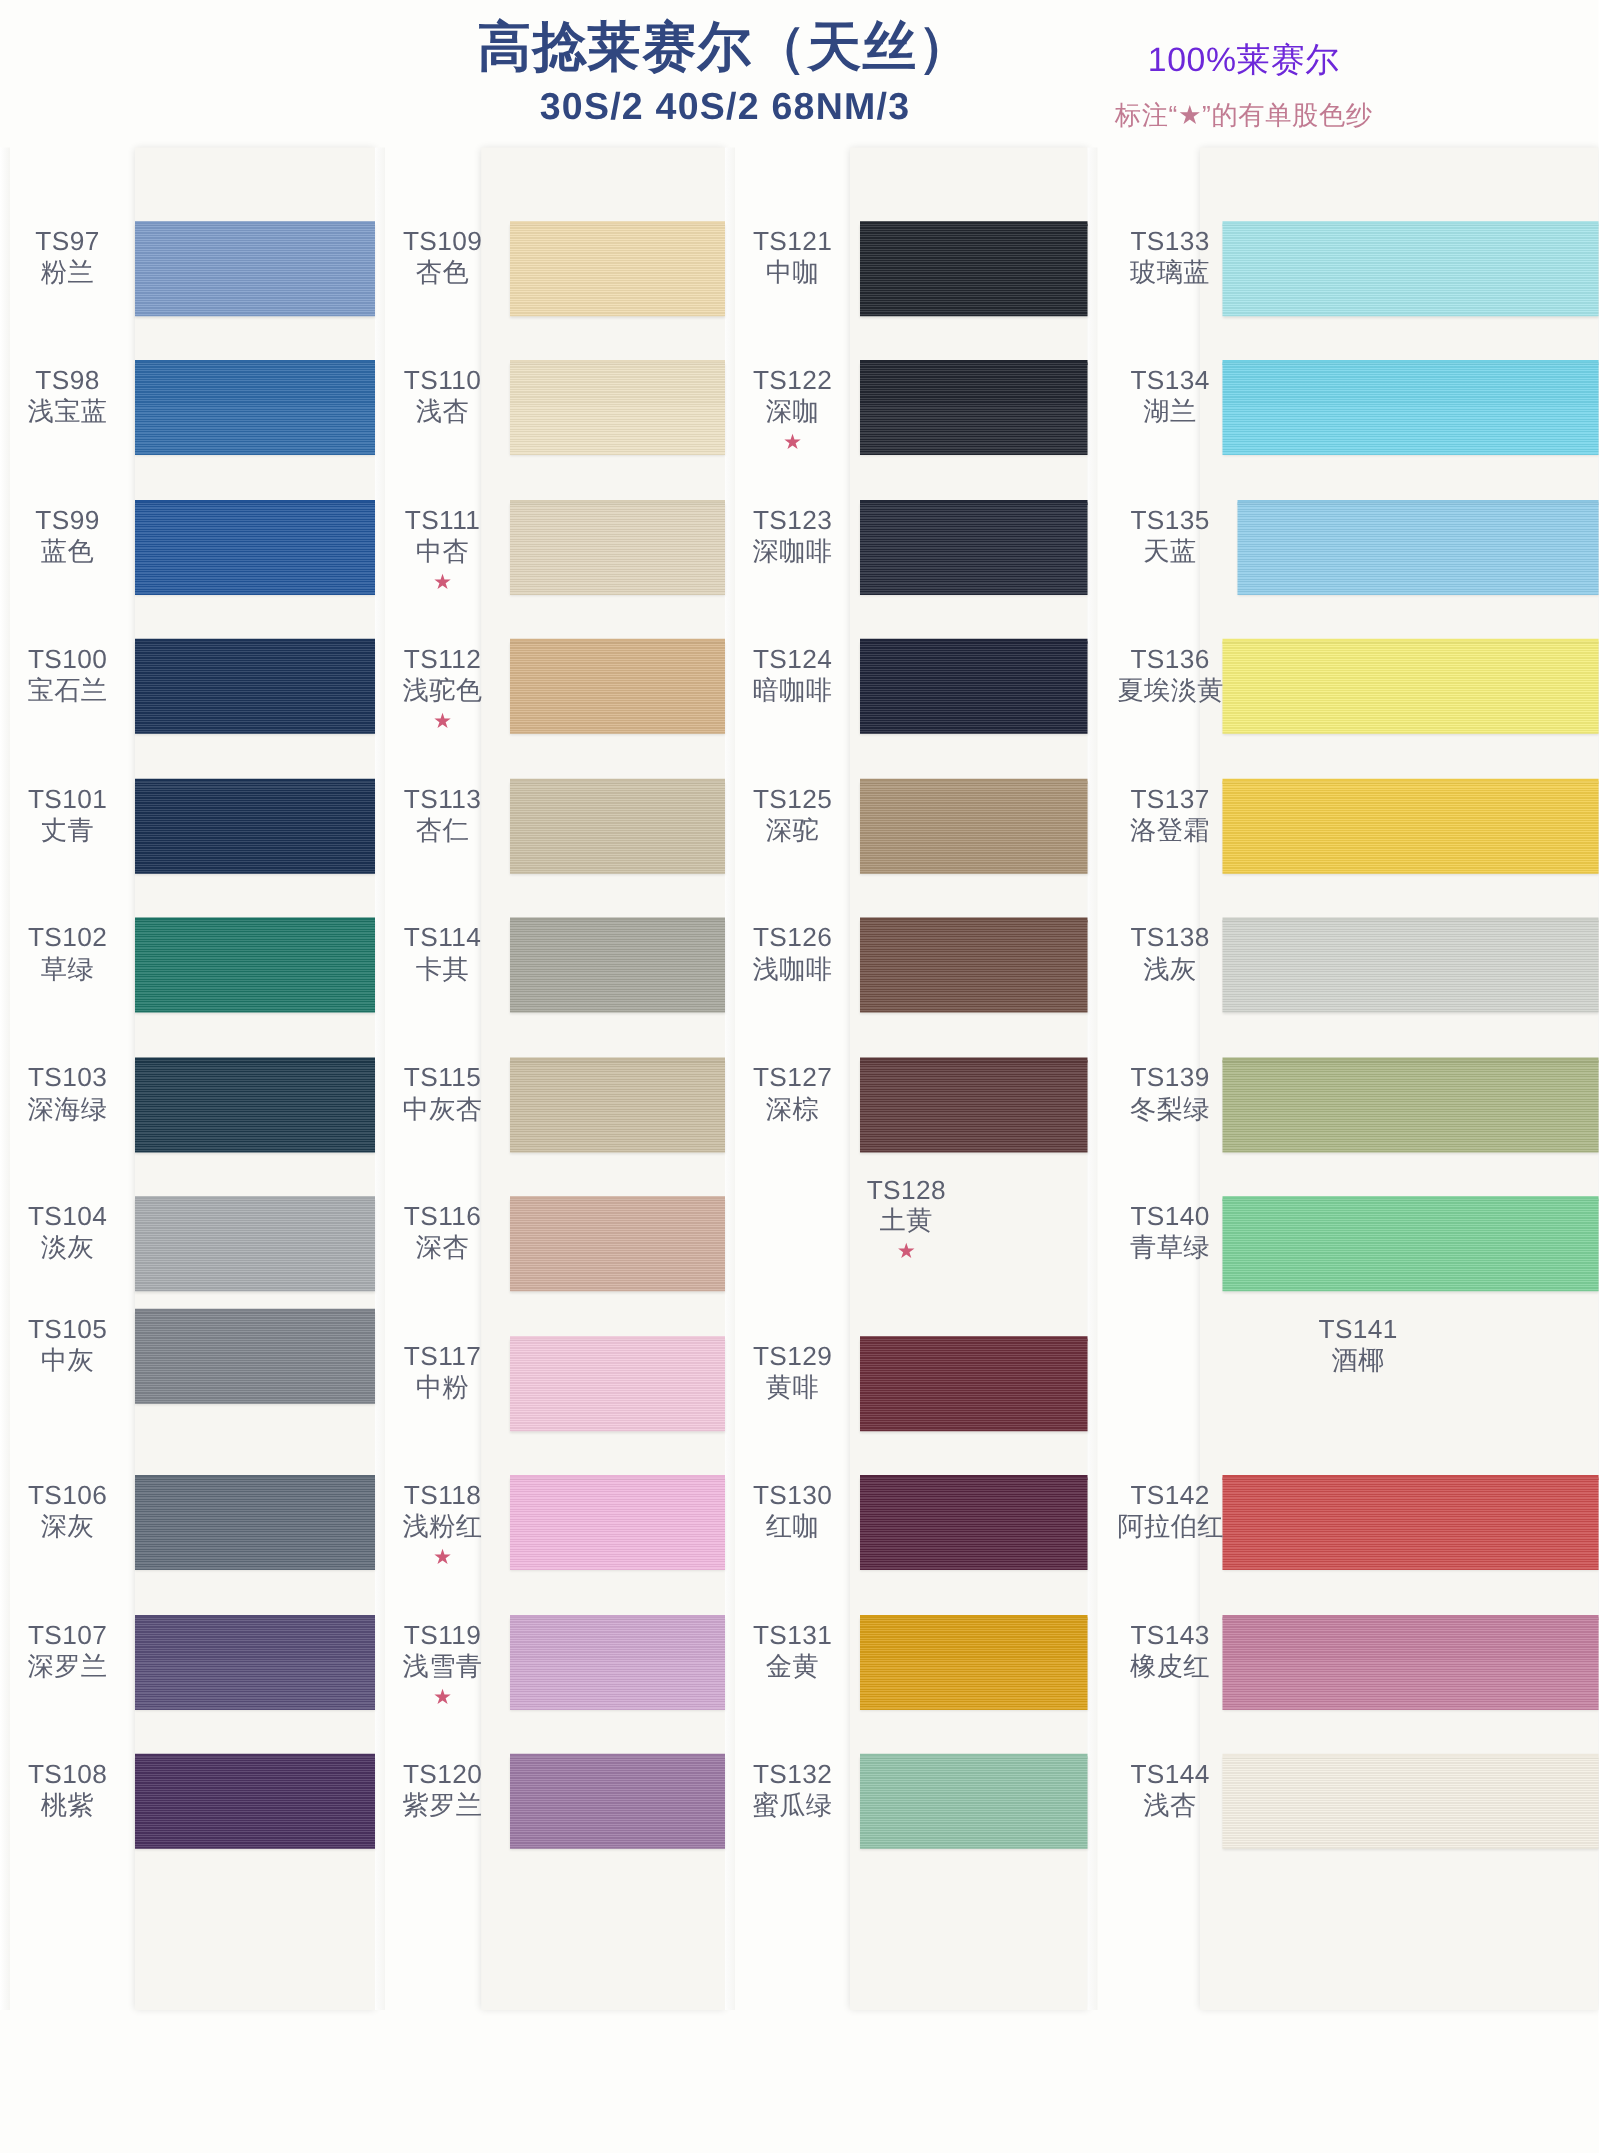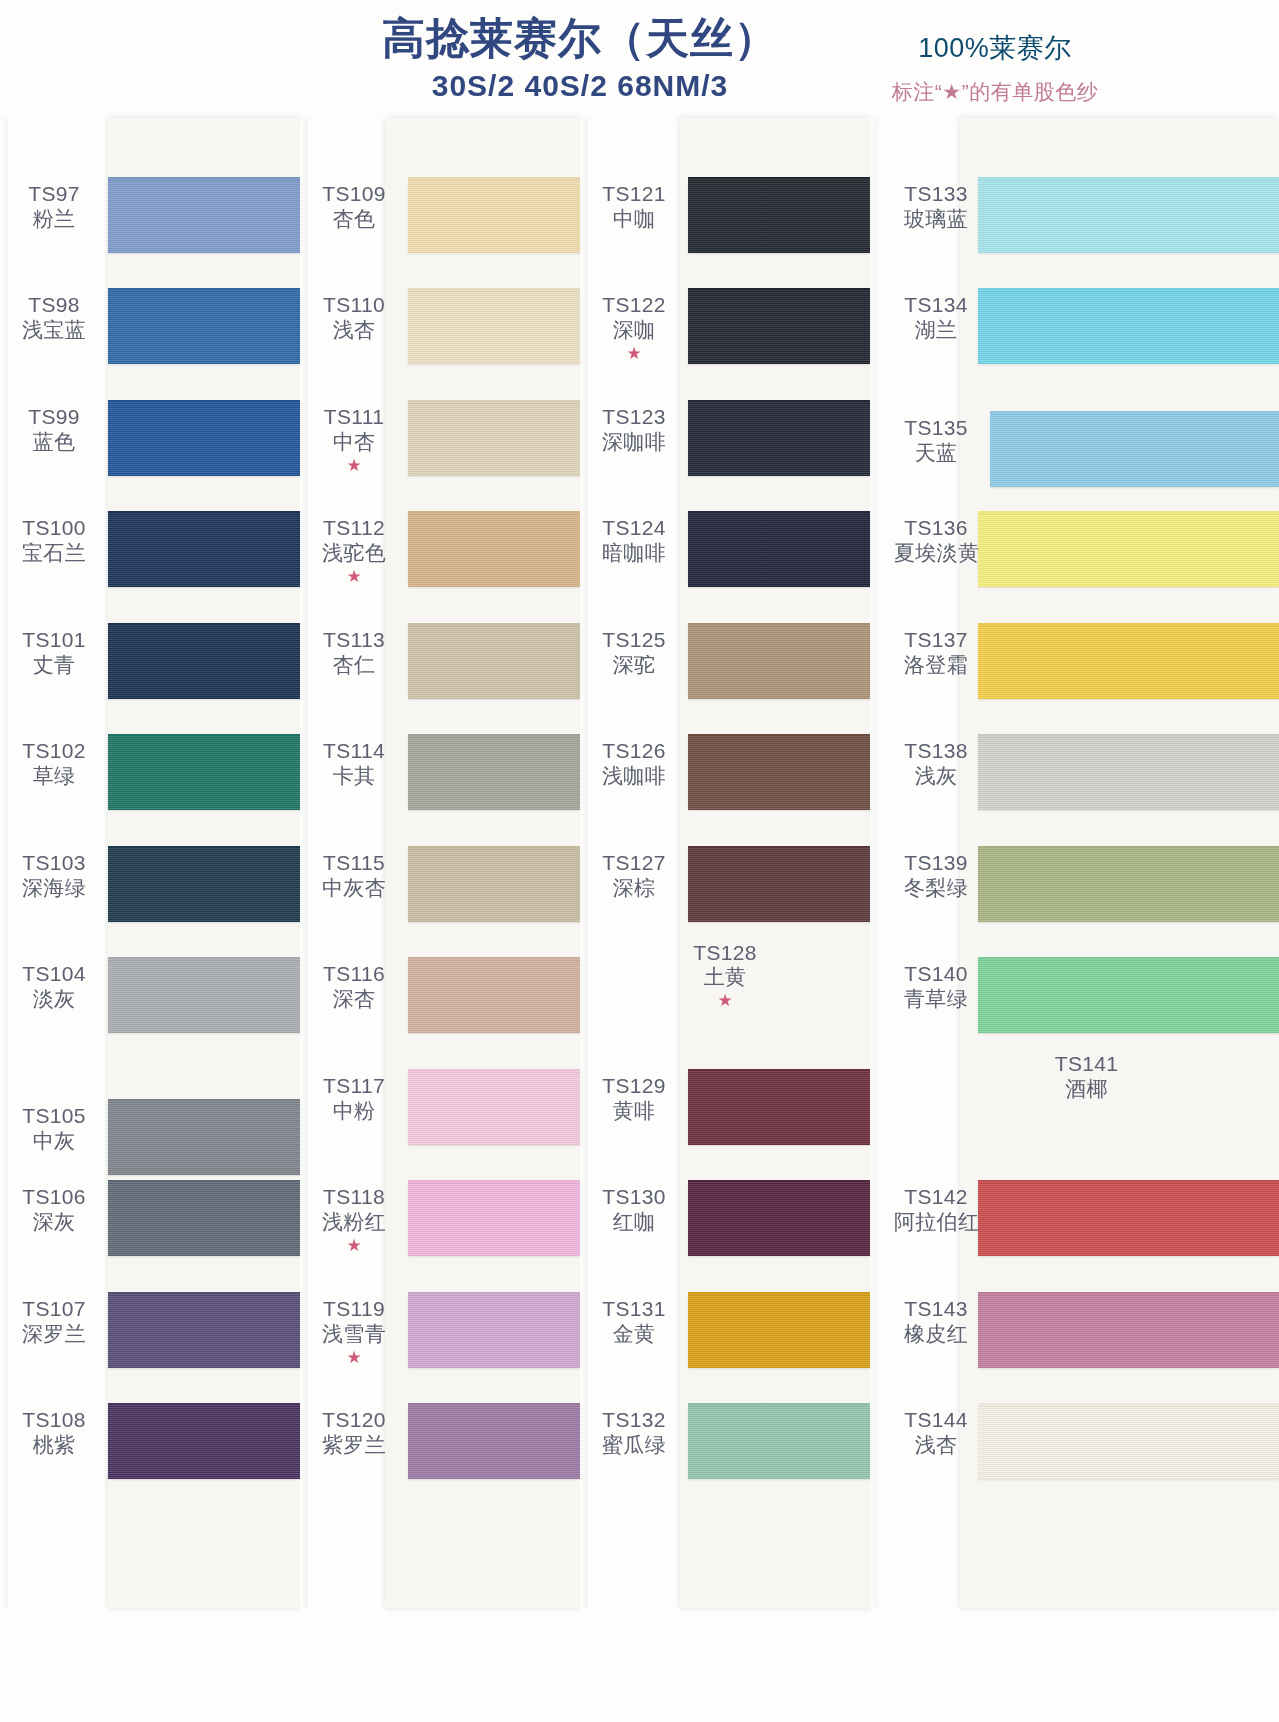--- a/index.html
+++ b/index.html
@@ -48,21 +48,21 @@
     white-space: nowrap;
   }
   #right-block {
     position: absolute;
     left: 845px; top: 30px;
     width: 300px;
     text-align: center;
   }
   #composition {
     font-size: 27px;
-    color: #0c4a6e;
+    color: #6d28d9;
     white-space: nowrap;
     letter-spacing: 0.5px;
   }
   #star-note {
     margin-top: 12px;
     font-size: 21px;
     color: #c17b92;
     white-space: nowrap;
     letter-spacing: 0.5px;
   }
@@ -276,21 +276,21 @@
             <div class="swatch" style="background: rgb(30, 58, 76);"></div>
           </div>
           <div class="row" style="top: 822.5px;">
             <div class="label">
               <span class="code">TS104</span>
               <span class="cname">淡灰</span>
               <span class="star empty">★</span>
             </div>
             <div class="swatch" style="background: rgb(169, 173, 177);"></div>
           </div>
-          <div class="row" style="top: 964px;">
+          <div class="row" style="top: 912px;">
             <div class="label">
               <span class="code">TS105</span>
               <span class="cname">中灰</span>
               <span class="star empty">★</span>
             </div>
             <div class="swatch" style="background: rgb(128, 133, 141);"></div>
           </div>
           <div class="row" style="top: 1045.5px;">
             <div class="label">
               <span class="code">TS106</span>
@@ -534,21 +534,21 @@
             <div class="swatch" style="background: rgb(166, 229, 234);"></div>
           </div>
           <div class="row" style="top: 153.5px;">
             <div class="label">
               <span class="code">TS134</span>
               <span class="cname">湖兰</span>
               <span class="star empty">★</span>
             </div>
             <div class="swatch" style="background: rgb(116, 213, 234);"></div>
           </div>
-          <div class="row" style="top: 276px; gap: 12px;">
+          <div class="row" style="top: 265px; gap: 12px;">
             <div class="label">
               <span class="code">TS135</span>
               <span class="cname">天蓝</span>
               <span class="star empty">★</span>
             </div>
             <div class="swatch" style="background: rgb(143, 203, 232);"></div>
           </div>
           <div class="row" style="top: 376.5px;">
             <div class="label">
               <span class="code">TS136</span>

